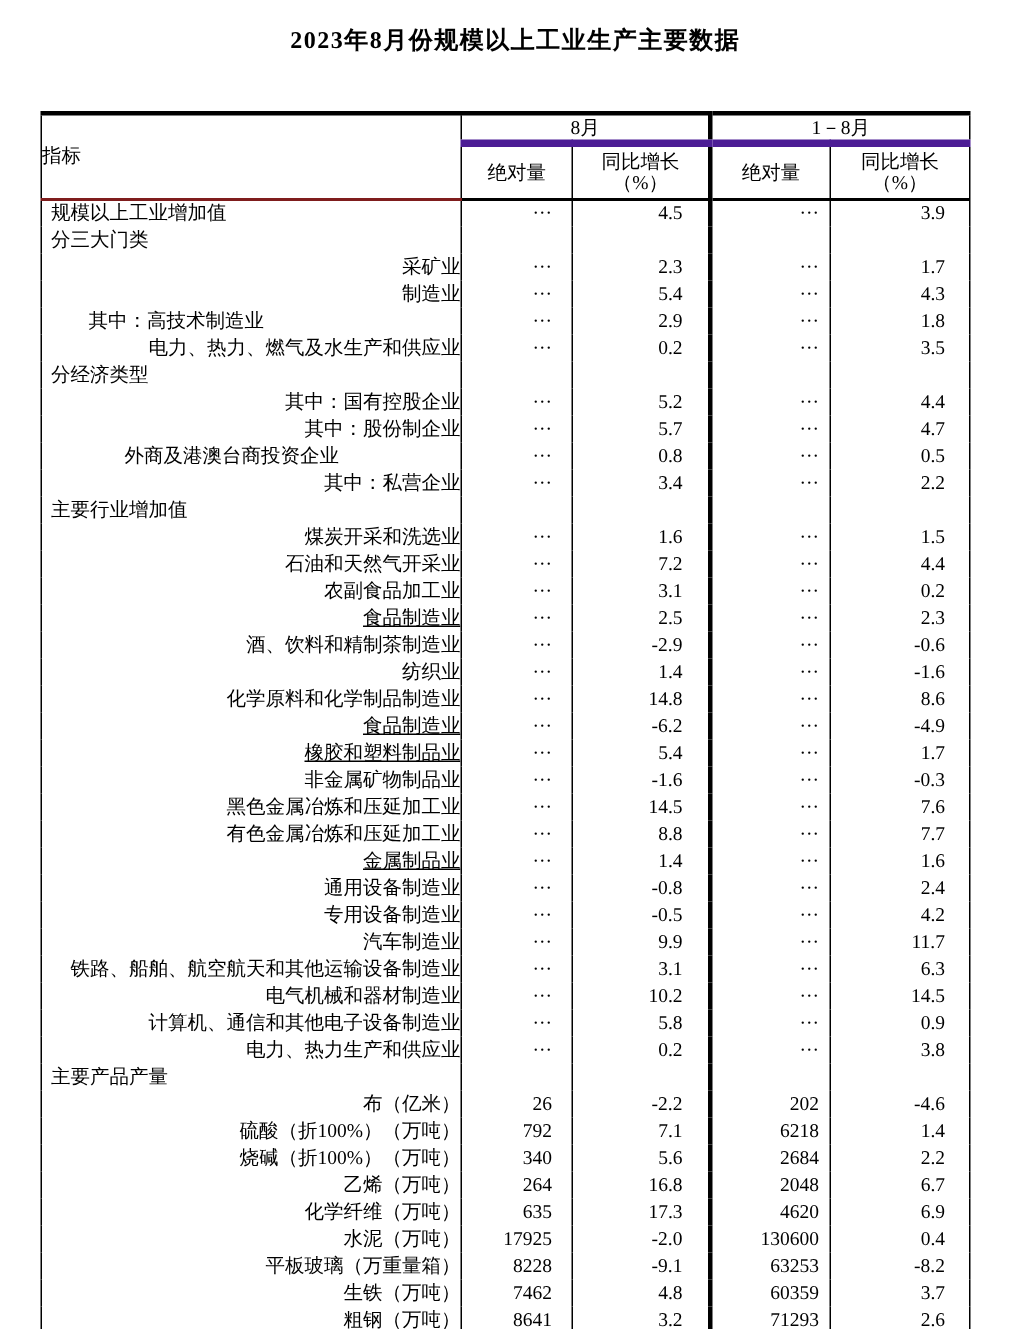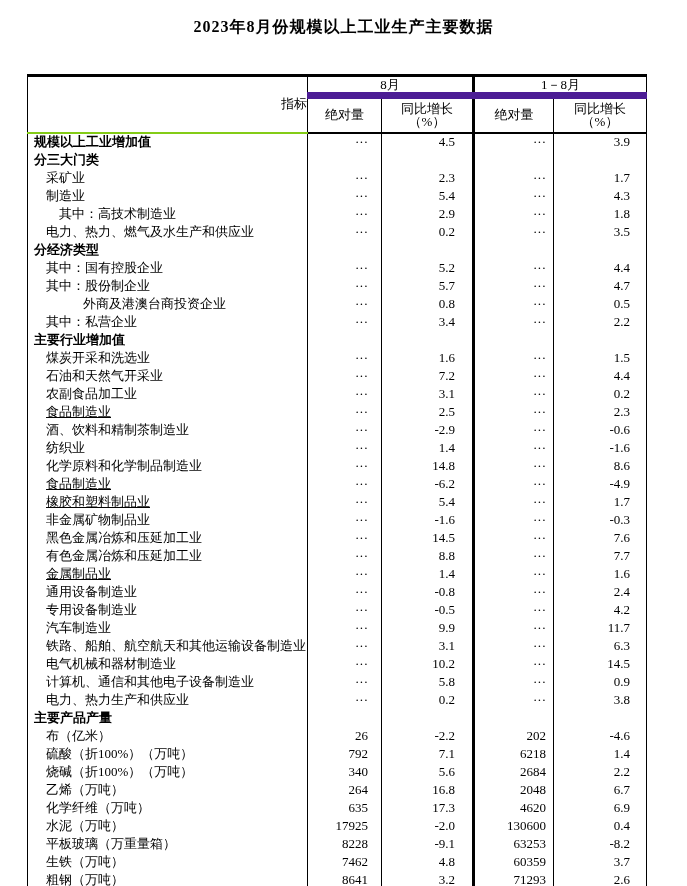--- a/index.html
+++ b/index.html
@@ -31,41 +31,41 @@
   table.stat col.c2{width:74px;}
   table.stat col.c3{width:92px;}
   table.stat col.c4{width:80px;}
   table.stat col.c5{width:93px;}
   th,td{padding:0;font-weight:normal;line-height:1.05;}
   
   tr.group-row{height:20px;}
   tr.sub-row{height:37px;}
   th.indicator{
     border-right:1px solid #000;
-    border-bottom:2px solid #84cc16;
-    text-align:right;vertical-align:middle;
-  }
-  th.group{border-bottom:7px solid #4c1d95;text-align:center;vertical-align:middle;}
+    border-bottom:2px solid #7f1d1d;
+    text-align:left;vertical-align:middle;
+  }
+  th.group{border-bottom:5px solid #4c1d95;text-align:center;vertical-align:middle;}
   th.group-cum{border-left:3px solid #000;}
   th.sub{border-bottom:2px solid #000;text-align:center;vertical-align:middle;}
   th.sub-thin-r{border-right:1px solid #000;}
   th.sub-thick-l{border-left:3px solid #000;}
   .two-line span{display:block;}
   
   tbody tr{height:18px;}
   td.ind{
     border-right:1px solid #000;
     text-align:left;vertical-align:middle;
     white-space:nowrap;overflow:hidden;
   }
   td.ind.lvl0{padding-left:6px;}
-  td.ind.lvl1{padding-left:18px;}
+  td.ind.lvl1{padding-left:18px;text-align:right;}
   td.ind.lvl2{padding-left:31px;}
   td.ind.lvl3{padding-left:55px;}
-  td.ind.bold{font-weight:bold;}
+  td.ind.bold{font-weight:normal;}
   td.num{text-align:right;vertical-align:middle;white-space:nowrap;}
   td.c-aug-abs{padding-right:13px;border-right:1px solid #000;}
   td.c-aug-yoy{padding-right:17px;}
   td.c-cum-abs{padding-right:7px;border-left:3px solid #000;border-right:1px solid #000;}
   td.c-cum-yoy{padding-right:16px;}
   .link{
     color:#000000;
     text-decoration:underline;
     cursor:pointer;
   }

